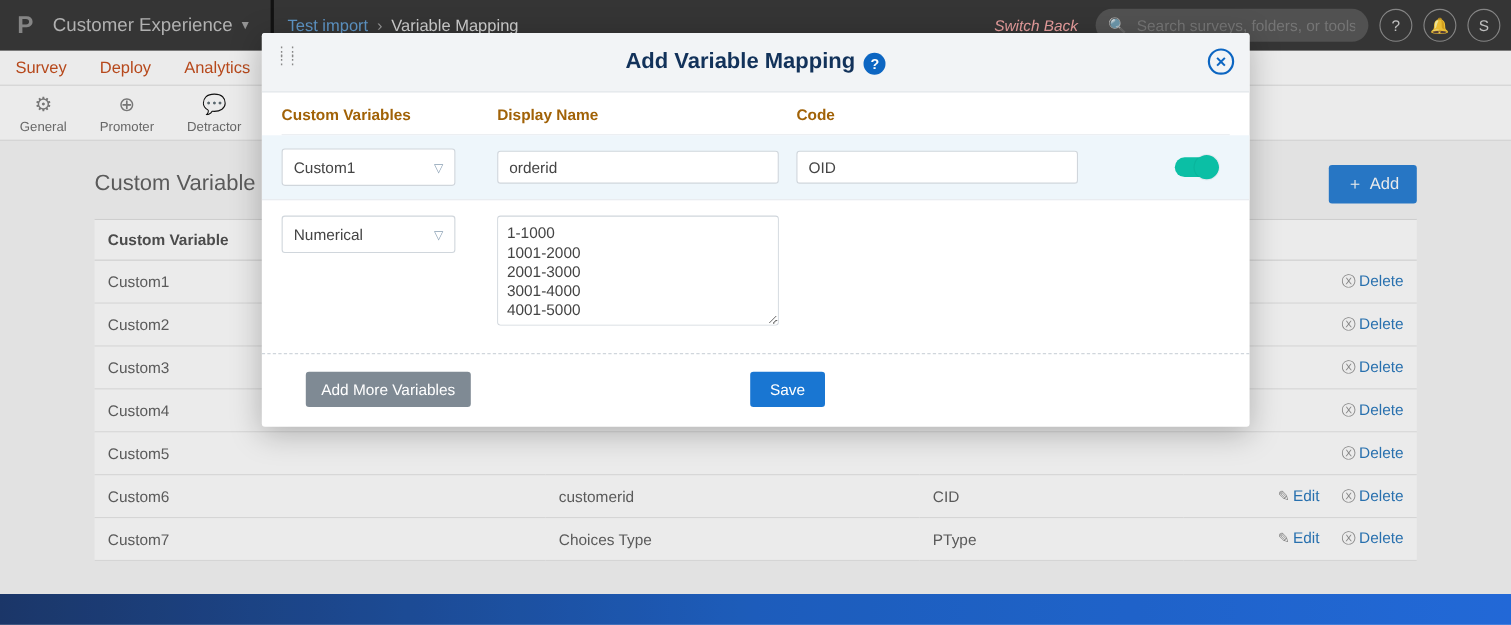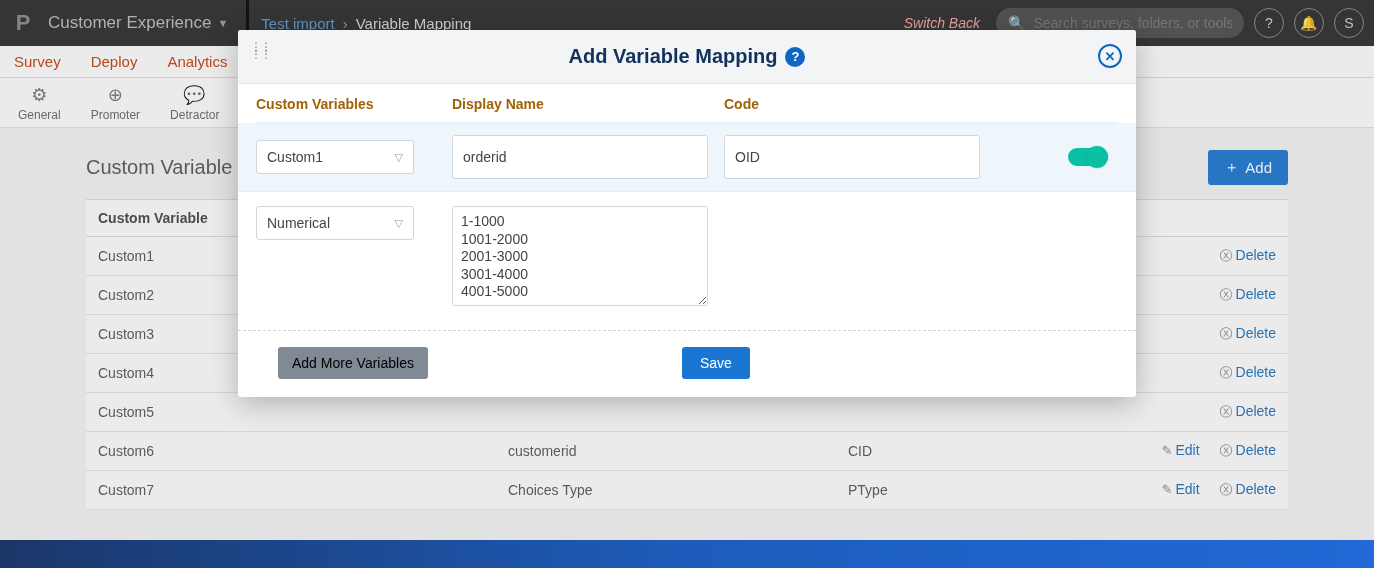--- a/index.html
+++ b/index.html
@@ -45,44 +45,44 @@
   table.cvm td.actions span{ margin-left:10px;}
   .act-ic{ color:#888; font-size:13px; margin-right:3px;}
   
   
   .footer { position:absolute; left:0; bottom:0; right:0; height:28px; background:linear-gradient(90deg,#0b2b66,#0d58c7,#1366e8);}
   
   
   .modal { position:absolute; left:238px; top:30px; width:898px; background:#fff; border-radius:3px; box-shadow:0 6px 28px rgba(0,0,0,.25); z-index:10; overflow:hidden;}
   .modal-head { height:54px; background:#f2f4f6; border-bottom:1px solid #e2e6ea; display:flex; align-items:center; justify-content:center; position:relative;}
   .modal-head .drag { position:absolute; left:12px; top:14px; color:#888; letter-spacing:-2px; line-height:7px; font-size:12px;}
-  .modal-title { font-size:20px; font-weight:700; color:#12325a; display:flex; align-items:center; gap:8px;}
+  .modal-title { font-size:20px; font-weight:700; color:#12325a; display:flex; align-items:flex-end; gap:8px;}
   .modal-title .hq { width:20px;height:20px;border-radius:50%;background:#0d66c2;color:#fff;display:flex;align-items:center;justify-content:center;font-size:13px;font-weight:bold;}
   .modal-close { position:absolute; right:14px; top:14px; width:24px;height:24px;border:2px solid #0d66c2;border-radius:50%;display:flex;align-items:center;justify-content:center;color:#0d66c2;font-weight:bold;font-size:13px;cursor:pointer;}
   
   .modal-body { padding:0 18px 18px 18px;}
   .hdr-row { display:flex; padding:12px 0 10px 0; font-size:14px; font-weight:600; color:#a16207; border-bottom:1px solid #e8ecef;}
   .col-cv { width:196px;}
   .col-dn { width:272px;}
   .col-cd { width:272px;}
   .col-an { flex:1; text-align:right; padding-right:10px; display:flex; align-items:center; justify-content:flex-end;}
   
   .row1 { display:flex; align-items:center; padding:12px 0; background:#eef6fb; margin:0 -18px; padding-left:18px; padding-right:18px; border-bottom:1px solid #e8ecef;}
   .sel { width:158px; height:34px; border:1px solid #d0d6dc; border-radius:3px; background:#fff; display:flex; align-items:center; justify-content:space-between; padding:0 10px; font-size:14px; color:#444;}
   .sel .car{color:#8aa0b4;font-size:11px;}
-  .txt-in { height:44px; width:256px; border:1px solid #d0d6dc; border-radius:3px; padding:0 10px; font-size:14px; color:#444; outline:none;}
+  .txt-in { height:30px; width:256px; border:1px solid #d0d6dc; border-radius:3px; padding:0 10px; font-size:14px; color:#444; outline:none;}
   
   .row2 { display:flex; padding:14px 0 10px 0;}
   .choices-ta { width:256px; height:100px; border:1px solid #d0d6dc; border-radius:3px; padding:6px 8px; font-size:14px; color:#444; resize:both; font-family:inherit; line-height:1.25; outline:none;}
   .choices-lbl { font-size:13px; color:#666; margin-top:8px;}
   
   .dash { border-top:1px dashed #d0d6dc; margin:10px -18px 16px -18px;}
   
   .btn-row { display:flex; align-items:center; gap:0;}
-  .btn-gray { background:#7f8a94; color:#000000; border:none; border-radius:3px; padding:8px 14px; font-size:14px; margin-left:22px;}
+  .btn-gray { background:#7f8a94; color:#ffffff; border:none; border-radius:3px; padding:8px 14px; font-size:14px; margin-left:22px;}
   .btn-blue { background:#1976d2; color:#fff; border:none; border-radius:3px; padding:8px 18px; font-size:14px; margin-left:254px;}
   
   
   .toggle { width:40px; height:18px; background:#0bbfa5; border-radius:10px; position:relative;}
   .toggle::after{ content:""; position:absolute; right:0; top:-2px; width:22px;height:22px;border-radius:50%;background:#0bbfa5; box-shadow:0 0 0 1px rgba(0,0,0,.05);}
   
 </style>
 </head>
 <body>
 

